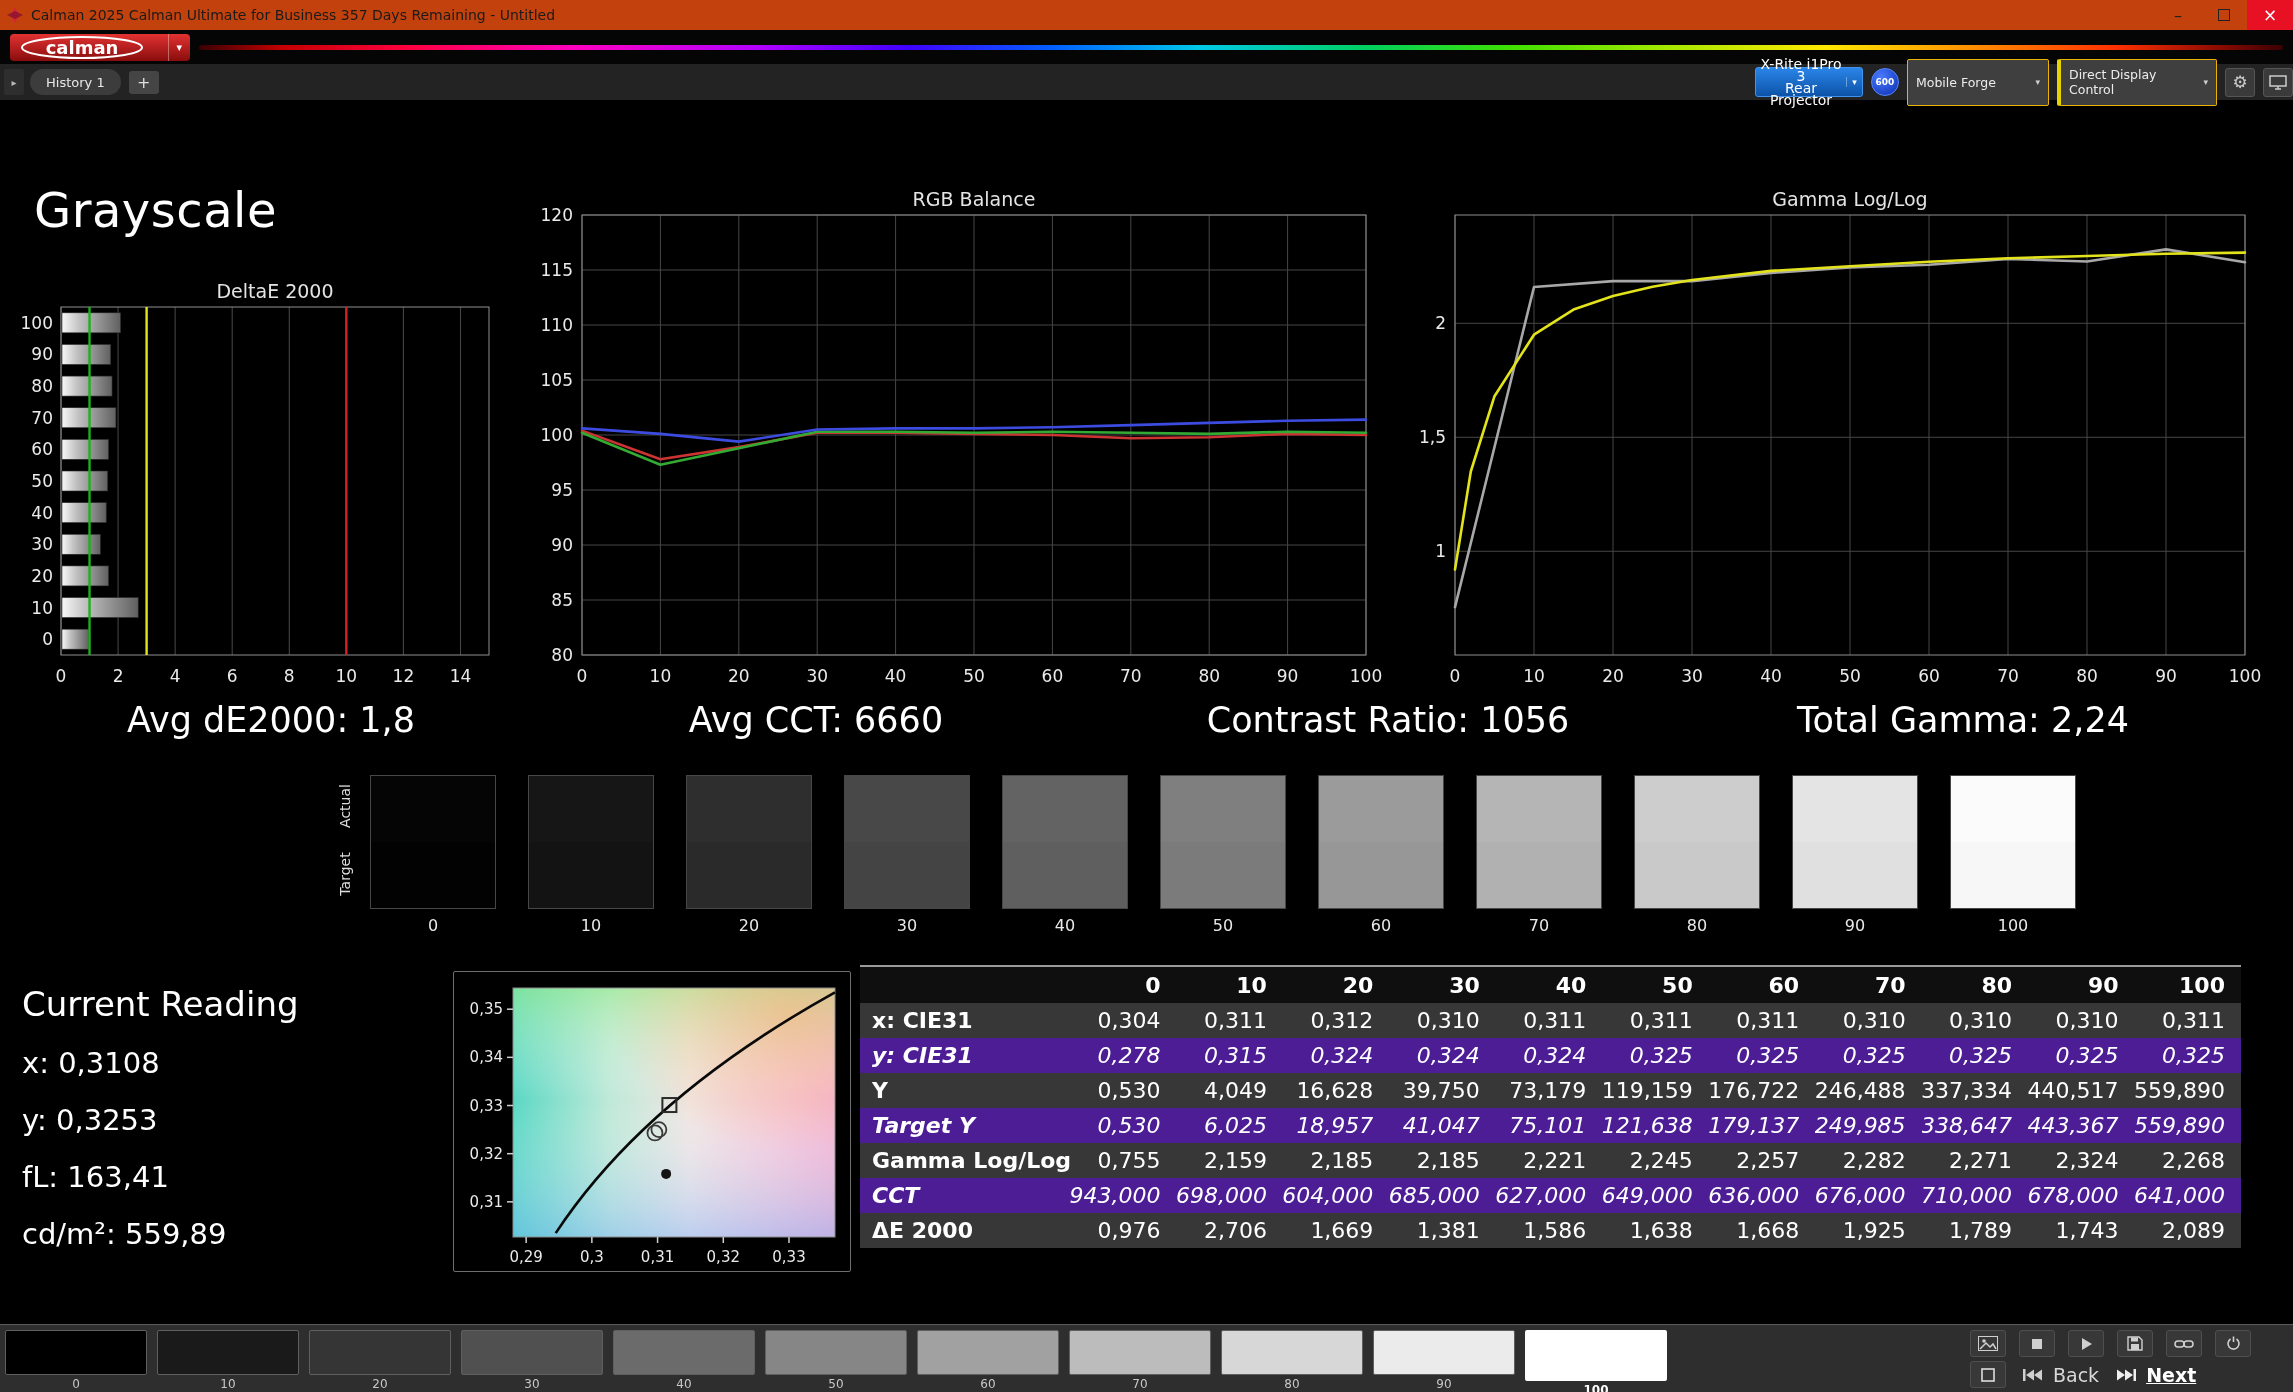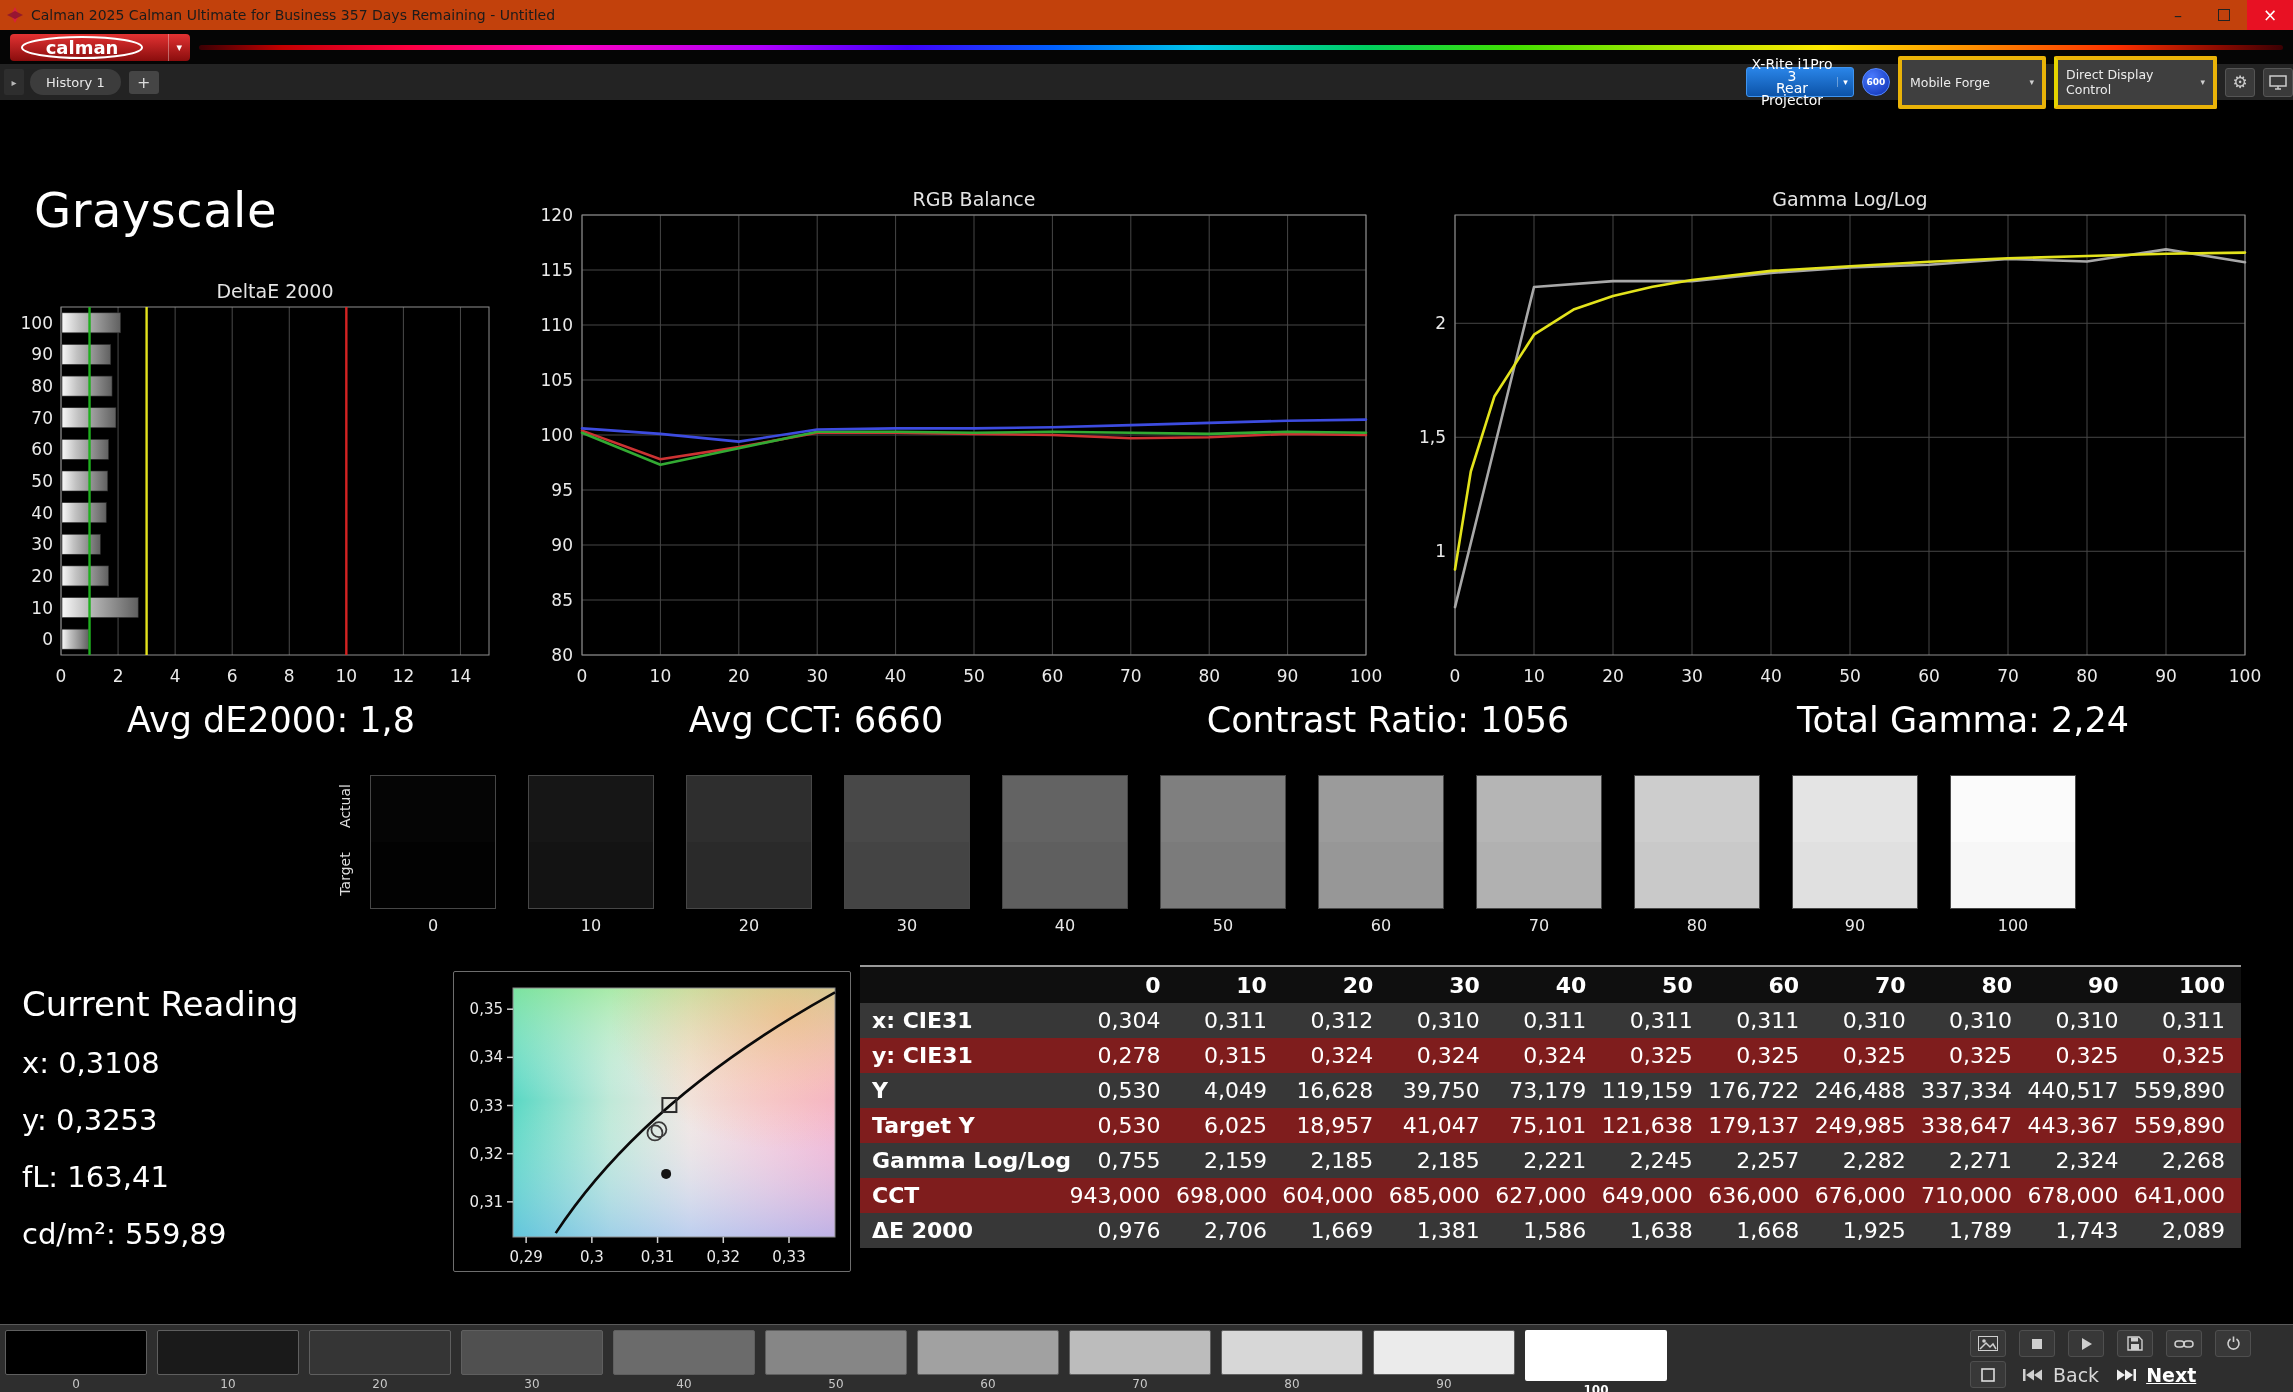--- a/index.html
+++ b/index.html
@@ -42,21 +42,21 @@
            display:flex;align-items:center;justify-content:center;font-size:16px;color:#ddd;}
   #tab-right{margin-left:auto;display:flex;align-items:center;gap:8px;margin-right:0;}
   #meter-btn{width:106px;height:28px;background:linear-gradient(180deg,#2a85e8,#0c53a8);
              border:1px solid #3f94ef;border-radius:3px;display:flex;align-items:center;color:#fff;}
   #meter-btn .mb-text{flex:1;text-align:center;font-size:14px;line-height:12px;}
   #meter-btn .mb-arrow{width:15px;font-size:9px;text-align:center;border-left:1px solid rgba(255,255,255,0.35);}
   #meter-badge{width:26px;height:26px;border-radius:50%;
                background:radial-gradient(circle at 35% 30%,#4a7bff,#0a2db0);
                border:1px solid #5588ff;display:flex;align-items:center;justify-content:center;
                font-size:9px;font-weight:bold;color:#fff;}
-  .dropdown{height:27px;background:#3f3f3f;border:4px solid #eab308;border-radius:2px;
+  .dropdown{height:27px;background:#3f3f3f;border:1px solid #eab308;border-radius:2px;
             display:flex;align-items:center;padding:9px 8px;gap:10px;font-size:12.5px;color:#ececec;}
   .dropdown .dd-arrow{font-size:9px;color:#cfcfcf;margin-left:auto;}
   #dd-source{width:124px;}
   #dd-display{width:139px;border-left:4px solid #e6d400;}
   .icon-btn{width:28px;height:27px;background:#3a3a3a;border:1px solid #555;border-radius:3px;
             display:flex;align-items:center;justify-content:center;color:#cccccc;font-size:17px;}
 
   
   #page-title{position:absolute;left:34px;top:182px;font-size:48px;color:#fff;letter-spacing:0.5px;}
   .chart-title{position:absolute;text-align:center;font-size:19px;color:#e4e4e4;}
@@ -82,21 +82,21 @@
 
   
   #cie-box{position:absolute;left:453px;top:971px;width:396px;height:299px;
            border:1px solid #6e6e6e;border-radius:2px;background:#000;}
 
   
   #data-table{position:absolute;left:860px;top:965px;width:1381px;border-top:2px solid #9a9a9a;}
   .trow{display:grid;grid-template-columns:210px repeat(11,1fr);height:35px;}
   .trow.thead{height:36px;background:#0f0f0f;font-weight:bold;}
   .trow.even{background:#373737;}
-  .trow.odd{background:#7f1d1d;}
+  .trow.odd{background:#4c1d95;font-style:italic;}
   .tcell{display:flex;align-items:center;justify-content:flex-end;padding-right:16px;
          font-size:22px;color:#fff;overflow:hidden;white-space:nowrap;}
   .tcell.tlabel{justify-content:flex-start;padding-left:12px;font-weight:bold;}
 
   
   #bottom-bar{position:absolute;left:0;top:1324px;width:100%;height:68px;background:#2e2e2e;
               border-top:1px solid #5a5a5a;}
   #pattern-bar{position:absolute;left:5px;top:5px;display:flex;gap:10px;}
   .pattern-btn{width:142px;display:flex;flex-direction:column;}
   .pattern-swatch{height:43px;border:1px solid #5f5f5f;border-radius:2px;}

